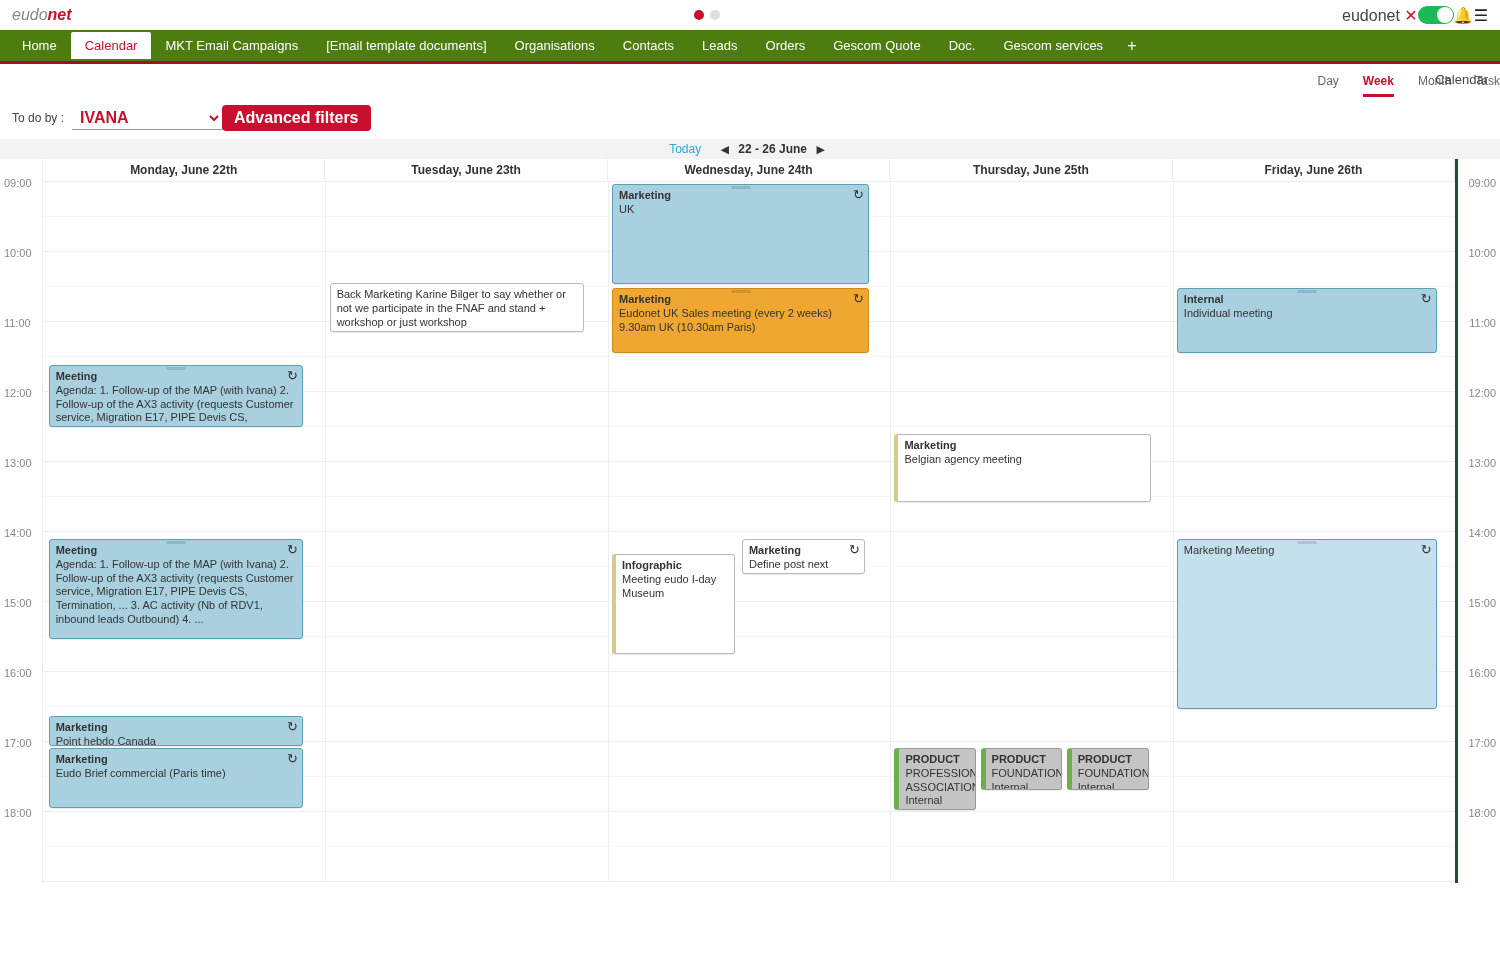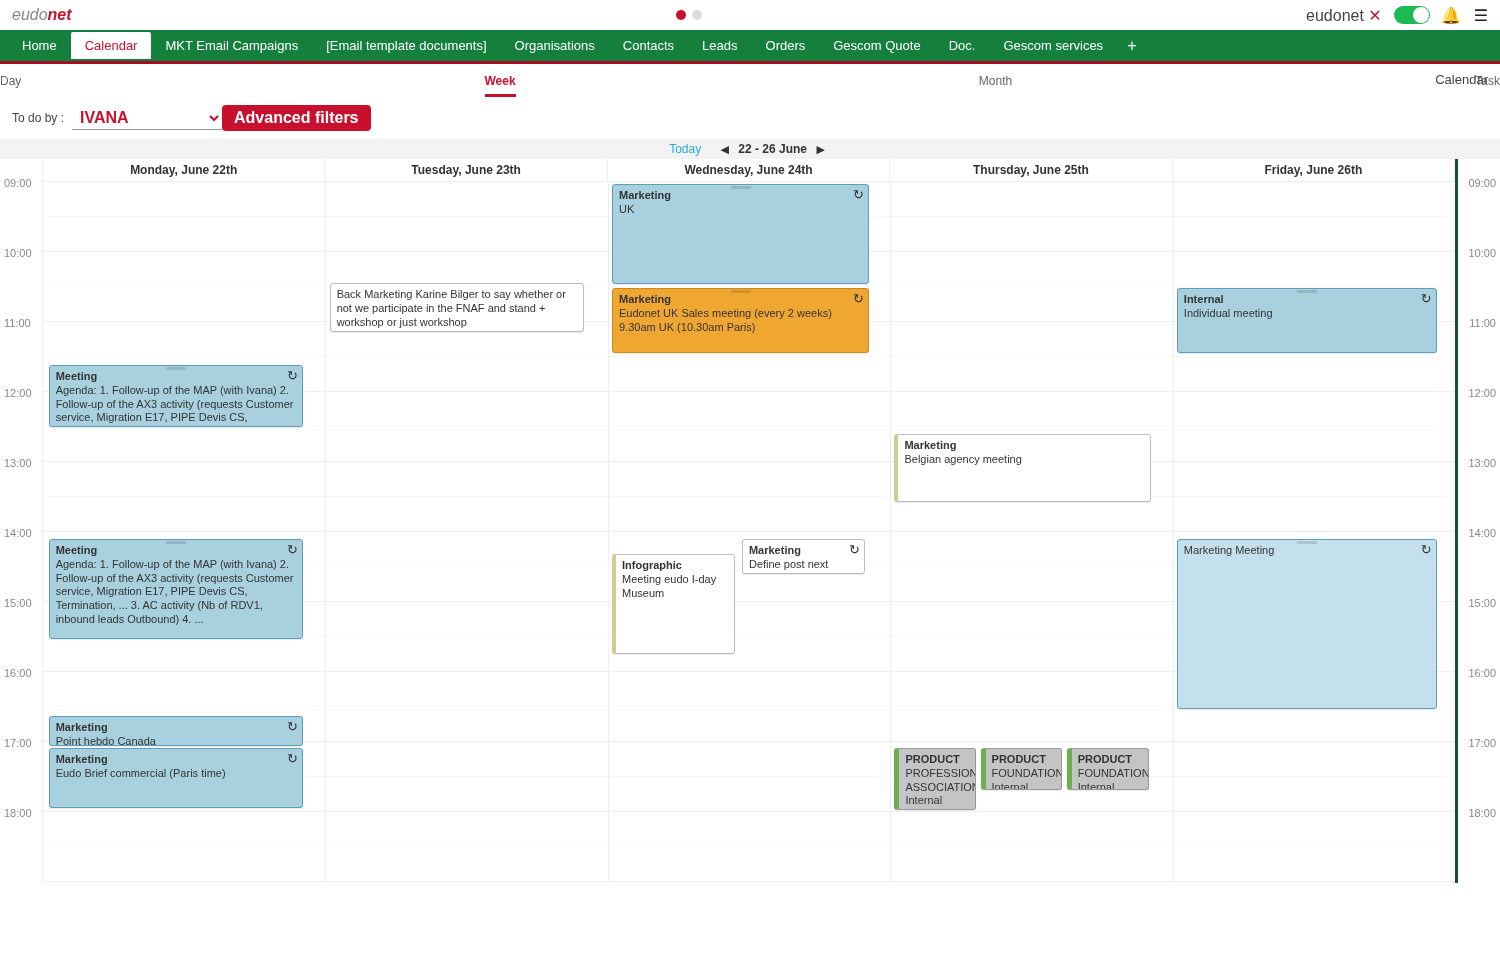--- a/index.html
+++ b/index.html
@@ -4,33 +4,33 @@
 <style>
 * { box-sizing: border-box; margin: 0; padding: 0; font-family: Arial, Helvetica, sans-serif; }
 body { background: #fff; font-size: 12px; color: #333; }
 
 .topbar { display:flex; align-items:center; justify-content:space-between; padding:4px 12px; height:30px; }
 .logo { font-size:16px; color:#888; font-style:italic; }
 .logo .red{ color:#c8102e; font-weight:bold;}
 .dotnav { display:flex; gap:6px; }
 .dotnav .dot{ width:10px; height:10px; border-radius:50%; background:#ddd;}
 .dotnav .dot.active{ background:#c8102e;}
-.tr { display:flex; align-items:flex-start; gap:12px;}
+.tr { display:flex; align-items:flex-start; gap:0;}
 .brand { font-size:16px; color:#444;}
 .brand .x{ color:#c8102e;}
 .toggle{ width:36px; height:18px; border-radius:10px; background:#1db954; position:relative;}
 .toggle .knob{ position:absolute; right:1px; top:1px; width:16px;height:16px;border-radius:50%;background:#fff;}
 .bell,.burger{ font-size:16px; color:#222; cursor:pointer;}
 
-.navbar{ background:#15803d; display:flex; align-items:center; padding:0 8px; height:34px; border-bottom:3px solid #a60d24;}
+.navbar{ background:#4d7c0f; display:flex; align-items:center; padding:0 8px; height:34px; border-bottom:3px solid #a60d24;}
 .tab{ color:#fff; font-size:13px; padding:8px 14px; cursor:pointer;}
 .tab.active{ background:#fff; color:#c8102e; border-radius:2px 2px 0 0; padding:6px 14px;}
 .plus{ color:#fff; font-size:16px; padding:0 10px; cursor:pointer;}
 
-.viewtabs{ display:flex; justify-content:space-between; gap:24px; padding:10px 0 4px; color:#666; font-size:12px; position:relative;}
+.viewtabs{ display:flex; justify-content:flex-end; gap:24px; padding:10px 0 4px; color:#666; font-size:12px; position:relative;}
 .viewtabs .vtab{ cursor:pointer; padding-bottom:6px;}
 .viewtabs .vtab.active{ color:#c8102e; font-weight:bold; border-bottom:3px solid #c8102e;}
 .cal-label{ position:absolute; right:12px; top:8px; color:#444; font-size:13px;}
 
 .filters-row{ display:flex; align-items:center; justify-content:flex-start; padding:4px 12px 8px;}
 .todo{ display:flex; align-items:center; gap:8px; color:#444;}
 .todo select{ border:none; border-bottom:1px solid #999; color:#c8102e; font-weight:bold; font-size:16px; padding:2px 30px 2px 4px; background:transparent; min-width:150px;}
 .advfilter{ background:#c8102e; color:#fff; border:none; border-radius:4px; padding:4px 12px; font-size:16px; font-weight:bold; cursor:pointer;}
 
 .daterow{ background:#f3f3f3; text-align:center; padding:3px 0; color:#333; font-size:12px;}

